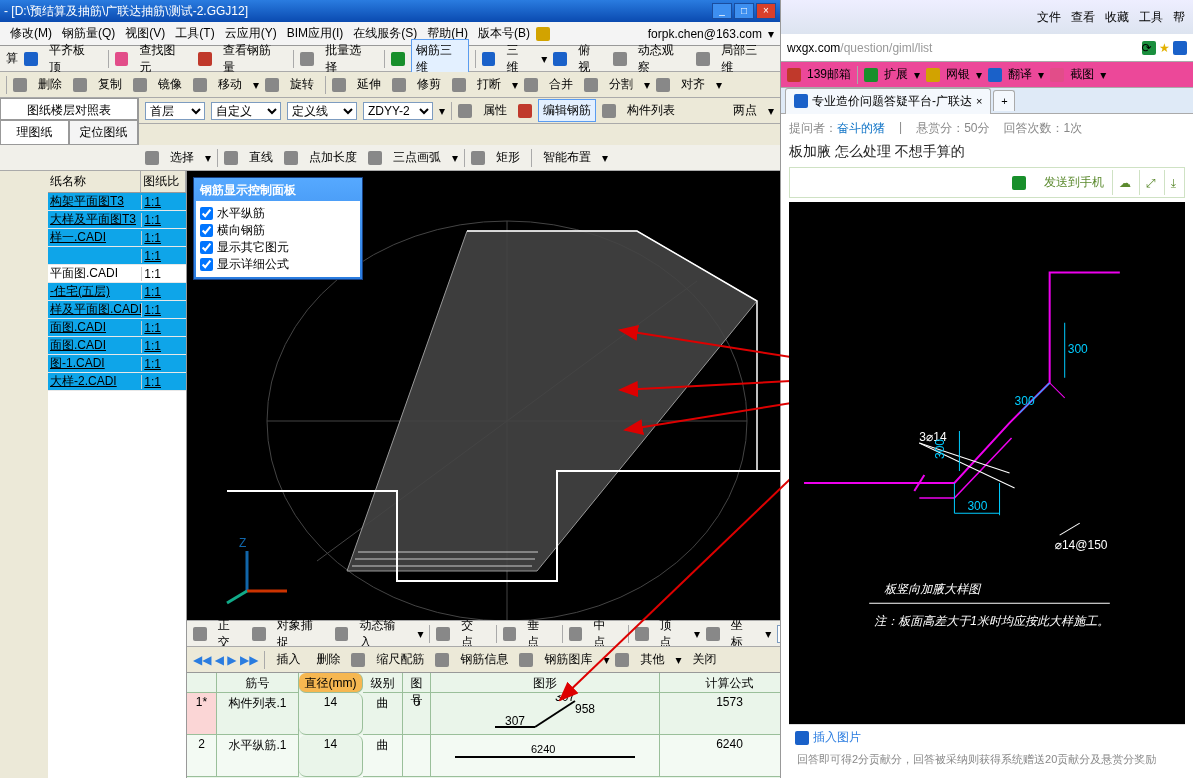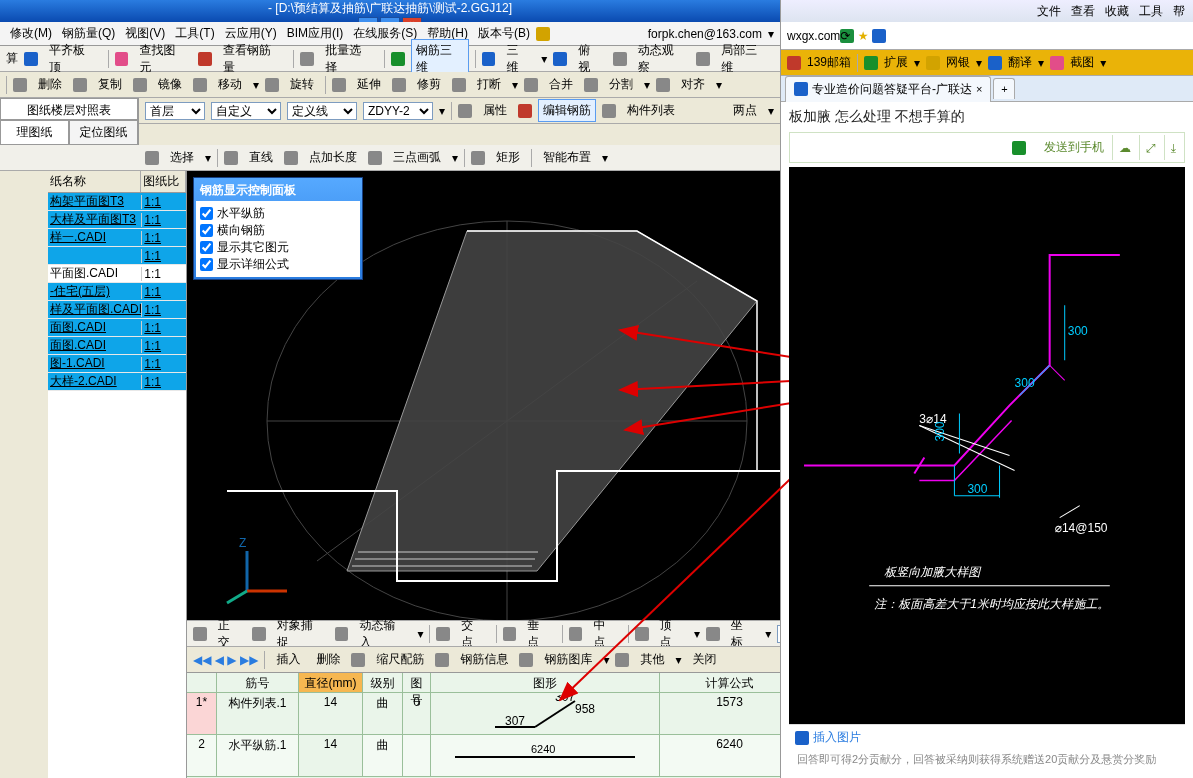--- a/index.html
+++ b/index.html
@@ -1,18 +1,18 @@
 <!DOCTYPE html>
 <html><head>
 <meta charset="utf-8">
 <style>
 * { box-sizing: border-box; margin: 0; padding: 0; font-family: "SimSun", Arial, sans-serif; font-size: 12px; }
 body { width: 1193px; height: 778px; overflow: hidden; background: #fff; display: flex; }
 .left-app { width: 780px; height: 100%; display: flex; flex-direction: column; background: #ece9d8; }
-.titlebar { height: 22px; background: linear-gradient(#2a7ce0,#0a4ab0); color:#fff; display:flex; align-items:center; padding:0 4px;flex-direction:column; }
+.titlebar { height: 22px; background: linear-gradient(#2a7ce0,#0a4ab0); color:#fff; display:flex; align-items:center; padding:0 4px; }
 .titlebar .title { flex:1; }
 .window-btns { display:flex; gap:2px; }
 .wbtn { width:20px; height:16px; background:#3d8ff0; border:1px solid #1a4d9e; text-align:center; line-height:14px; font-size:10px; color:#fff; }
 .wbtn.close { background:#d9402a; }
 .menubar { height:24px; display:flex; align-items:center; gap:2px; padding:2px 6px; background:#f4f4f4; border-bottom:1px solid #999; }
 .menubar span { padding:2px 4px; }
 .menubar .right { margin-left:auto; }
 .toolbar { height:26px; display:flex; align-items:center; gap:6px; padding:0 6px; background:#f1f0ea; border-bottom:1px solid #aaa; }
 .toolbar.alt { background:#ece9d8; }
 .tool-btn { padding:2px 4px; border:1px solid transparent; display:inline-flex; align-items:center; gap:2px; }
@@ -45,31 +45,31 @@
 .ctrl-panel .cp-title { color:#fff; padding:2px 4px; font-weight:bold; }
 .ctrl-panel .cp-body { background:#fff; padding:4px; }
 .ctrl-panel label { display:flex; align-items:center; gap:4px; }
 .viewport svg { position:absolute; top:0; left:0; }
 .status-tools { height:26px; display:flex; align-items:center; gap:6px; padding:0 6px; border-top:1px solid #aaa; background:#f1f0ea; }
 .status-tools .combo { width:60px; }
 .mid-tools { height:26px; display:flex; align-items:center; gap:6px; padding:0 6px; border-top:1px solid #aaa; background:#ece9d8; }
 .rebar-table { height:106px; background:#eaf5ea; border-top:1px solid #999; overflow:hidden; }
 .rt-header { display:flex; background:#eaf5ea; height:20px; }
 .rt-header div, .rt-row div { border-right:1px solid #9abf9a; border-bottom:1px solid #9abf9a; padding:2px 4px; text-align:center; }
-.col-idx { width:30px; } .col-jh { width:82px; } .col-dia { width:64px; background:#fde3b0; } .col-jb { width:40px; } .col-th { width:28px; }
+.col-idx { width:30px; } .col-jh { width:82px; } .col-dia { width:64px; background:#fde3b0;border-radius:7px; } .col-jb { width:40px; } .col-th { width:28px; }
 .col-tx { flex:1; } .col-gs { width:140px; } .col-ed { width:42px; }
 .rt-row { display:flex; height:42px; }
 .rt-row.alt { background:#f3faf3; }
 .rt-header .col-dia { background:#f6b751; color:#000; }
 .rt-row .idx-red { background:#fbd6d6; }
 .right-app { width:413px; height:100%; display:flex; flex-direction:column; border-left:1px solid #999; background:#f6f6f6; }
-.browser-menu { height:22px; display:flex; align-items:center; justify-content:flex-end; gap:10px; padding:0 8px; background:linear-gradient(#eef,#dde4f0); }
+.browser-menu { height:34px; display:flex; align-items:center; justify-content:flex-end; gap:10px; padding:0 8px; background:linear-gradient(#eef,#dde4f0); }
 .addr-bar { height:28px; display:flex; align-items:center; padding:0 6px; border-bottom:1px solid #aaa; background:#fff; }
 .addr-bar .url { flex:1; color:#999; }
-.browser-toolbar { height:26px; display:flex; align-items:center; gap:6px; padding:0 6px; border-bottom:1px solid #aaa; background:#eab308; }
+.browser-toolbar { height:26px; display:flex; align-items:center; gap:6px; padding:0 6px; border-bottom:1px solid #aaa; background:#ec4899; }
 .tab-bar { height:26px; display:flex; align-items:center; padding-left:4px; background:#dfeaf7; border-bottom:1px solid #aaa; gap:2px; }
 .browser-tab { padding:4px 8px; background:#f4f8fd; border:1px solid #aaa; border-bottom:none; border-radius:3px 3px 0 0; display:flex; align-items:center; gap:4px; font-size:11px; }
 .page { flex:1; background:#fff; overflow:hidden; display:flex; flex-direction:column; padding:6px 8px; }
 .meta-line { color:#888; display:flex; gap:14px; margin-bottom:6px; }
 .meta-line .asker { color:#0f73c6; }
 .q-title { font-size:14px; color:#222; margin-bottom:6px; }
 .action-bar { display:flex; justify-content:flex-end; gap:2px; border:1px solid #cfe2c4; padding:2px; margin-bottom:4px; }
 .act { padding:4px 6px; border-left:1px solid #cfe2c4; display:flex; align-items:center; gap:18px; color:#5b8a2e; }
 .act:first-child { border-left:none; }
 .diagram { flex:1; background:#000; position:relative; }
@@ -356,20 +356,21 @@
 <div class="right-app">
   <div class="browser-menu">
     <span>文件</span>
     <span>查看</span>
     <span>收藏</span>
     <span>工具</span>
     <span>帮</span>
   </div>
   <div class="addr-bar">
     <span style="color:#000;">wxgx.com</span>
+    <span class="url">/question/giml/list</span>
     <span class="ico" style="background:#1a8f3e;">⟳</span>&nbsp;
     <span style="color:#e3b100;">★</span>&nbsp;
     <span class="ico blue"></span>
   </div>
   <div class="browser-toolbar">
     <span class="ico red"></span><span>139邮箱</span>
     <span class="sep"></span>
     <span class="ico green"></span><span>扩展</span>▾
     <span class="ico yellow"></span><span>网银</span>▾
     <span class="ico blue"></span><span>翻译</span>▾
@@ -377,20 +378,26 @@
   </div>
   <div class="tab-bar">
     <div class="browser-tab">
       <span class="ico blue"></span>
       <span>专业造价问题答疑平台-广联达</span> ×
     </div>
     <div class="browser-tab" style="width:22px; justify-content:center;">+</div>
   </div>
 
   <div class="page">
+    <div class="meta-line">
+      <span><span>提问者：</span><span class="asker">奋斗的猪</span></span>
+      <span>|</span>
+      <span>悬赏分：50分</span>
+      <span>回答次数：1次</span>
+    </div>
     <div class="q-title">板加腋 怎么处理 不想手算的</div>
     <div class="action-bar">
       <div class="act">
           <span class="ico green"></span>
           <span>发送到手机</span>
         </div>
       <div class="act">☁</div>
       <div class="act">⤢</div>
       <div class="act">⤓</div>
     </div>

